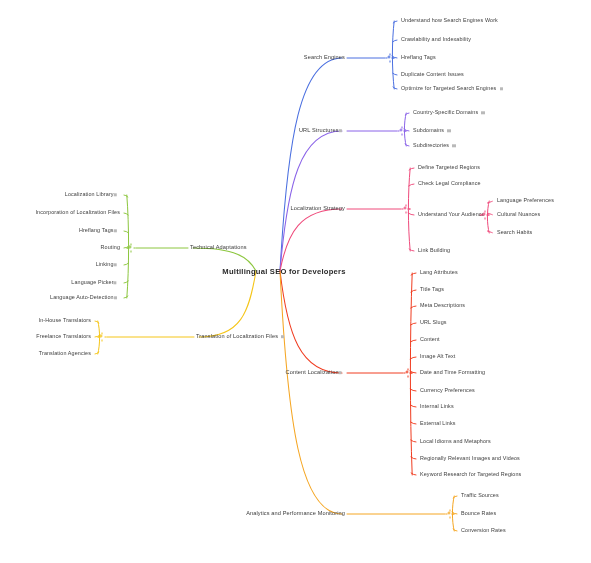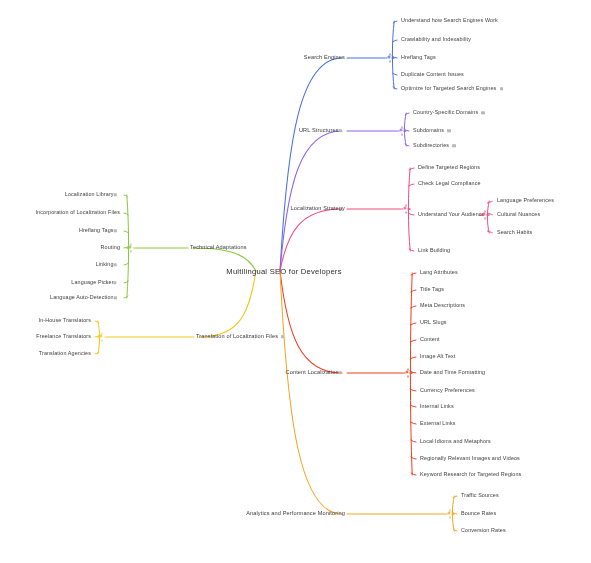--- a/index.html
+++ b/index.html
@@ -22,21 +22,21 @@
     line-height:1;
   }
   .node.right{transform:translateY(-50%);}
   .node.left{transform:translate(-100%,-50%);}
 
   
   .central{
     position:absolute;
     transform:translate(-50%,-50%);
     font-size:7.6px;
-    font-weight:normal;
+    font-weight:bold;
     color:#2b2b2b;
     letter-spacing:0.25px;
     white-space:nowrap;
     padding-left:32px;
   }
 
   
   .node.lvl1 .lbl{font-size:5.6px;color:#3a3a3a;}
 
   

